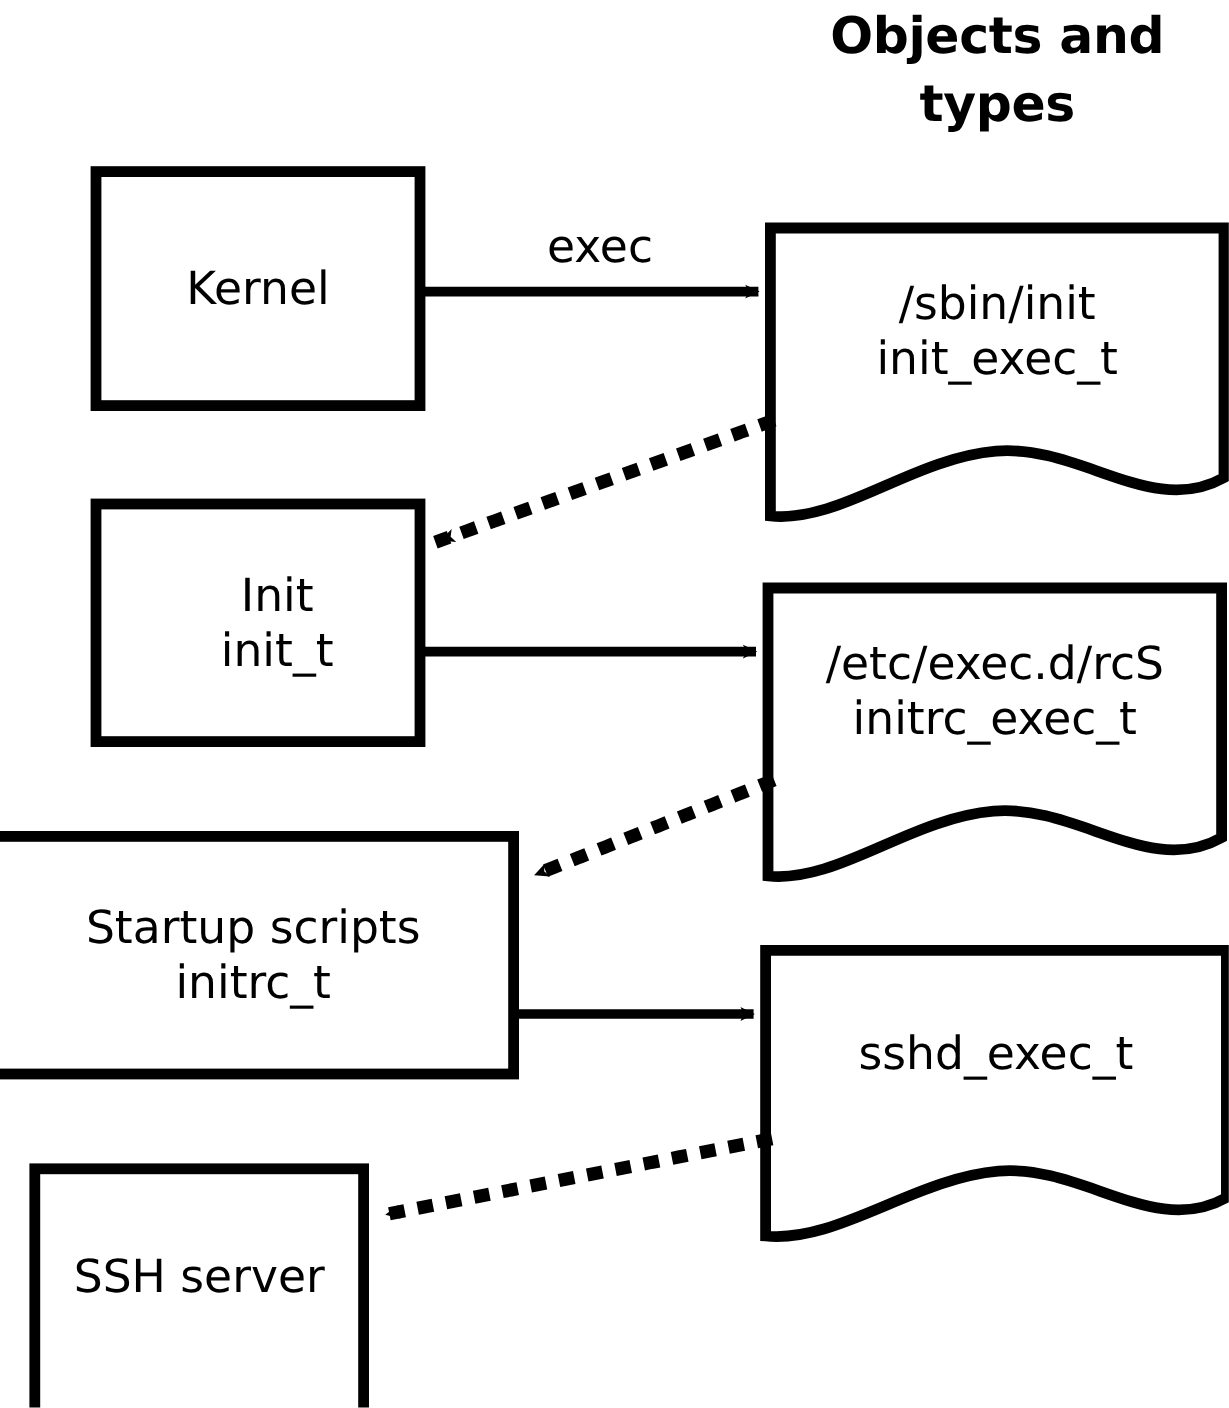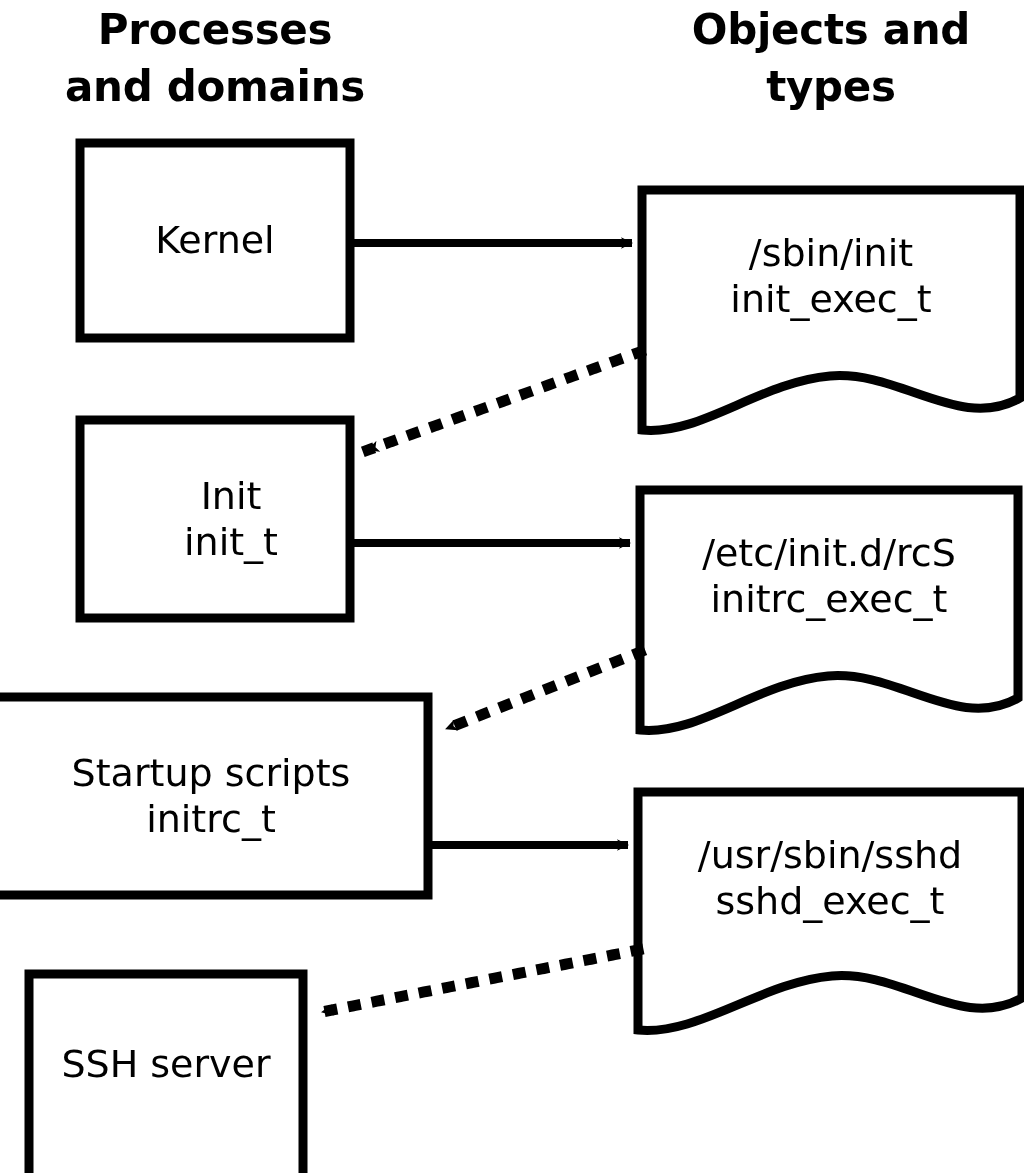--- a/index.html
+++ b/index.html
@@ -100,22 +100,20 @@
 
     <line x1="350" y1="243" x2="632" y2="243" stroke="#000" stroke-width="8" marker-end="url(#arrow-solid)"></line>
     <line x1="350" y1="543" x2="630" y2="543" stroke="#000" stroke-width="8" marker-end="url(#arrow-solid)"></line>
     <line x1="428" y1="845" x2="628" y2="845" stroke="#000" stroke-width="8" marker-end="url(#arrow-solid)"></line>
 
     <line x1="640" y1="352" x2="368" y2="450" stroke="#000" stroke-width="11" stroke-dasharray="2 22" stroke-linecap="square" marker-end="url(#arrow-solid)"></line>
     <line x1="640" y1="652" x2="446" y2="729" stroke="#000" stroke-width="11" stroke-dasharray="2 22" stroke-linecap="square" marker-end="url(#arrow-solid)"></line>
     <line x1="638" y1="950" x2="322" y2="1012" stroke="#000" stroke-width="11" stroke-dasharray="2 22" stroke-linecap="square" marker-end="url(#arrow-solid)"></line>
   </svg>
 
-  <div class="col-header" id="header-left">Processes
-and domains</div>
   <div class="col-header" id="header-right">Objects and
 types</div>
 
   <div class="node-label" style="left:80px; top:143px; width:270px; height:195px;">
     <span class="l1">Kernel</span>
   </div>
 
   <div class="node-label" style="left:96px; top:420px; width:270px; height:198px;">
     <span class="l1">Init</span>
     <span class="l2">init_t</span>
@@ -129,23 +127,23 @@
   <div class="node-label" style="left:29px; top:974px; width:274px; height:180px;text-align:center;">
     <span class="l1">SSH server</span>
   </div>
 
   <div class="node-label" style="left:642px; top:190px; width:378px; height:172px;">
     <span class="l1">/sbin/init</span>
     <span class="l2">init_exec_t</span>
   </div>
 
   <div class="node-label" style="left:640px; top:490px; width:378px; height:172px;">
-    <span class="l1">/etc/init.d/rcS</span>
+    <span class="l1">/etc/exec.d/rcS</span>
     <span class="l2">initrc_exec_t</span>
   </div>
 
   <div class="node-label" style="left:638px; top:792px; width:384px; height:172px;">
-    <span class="l1">/usr/sbin/sshd</span>
     <span class="l2">sshd_exec_t</span>
   </div>
 
+  <div class="edge-label" style="left:390px; top:186px; width:220px;">exec</div>
 
 </div>
 
 </body></html>

